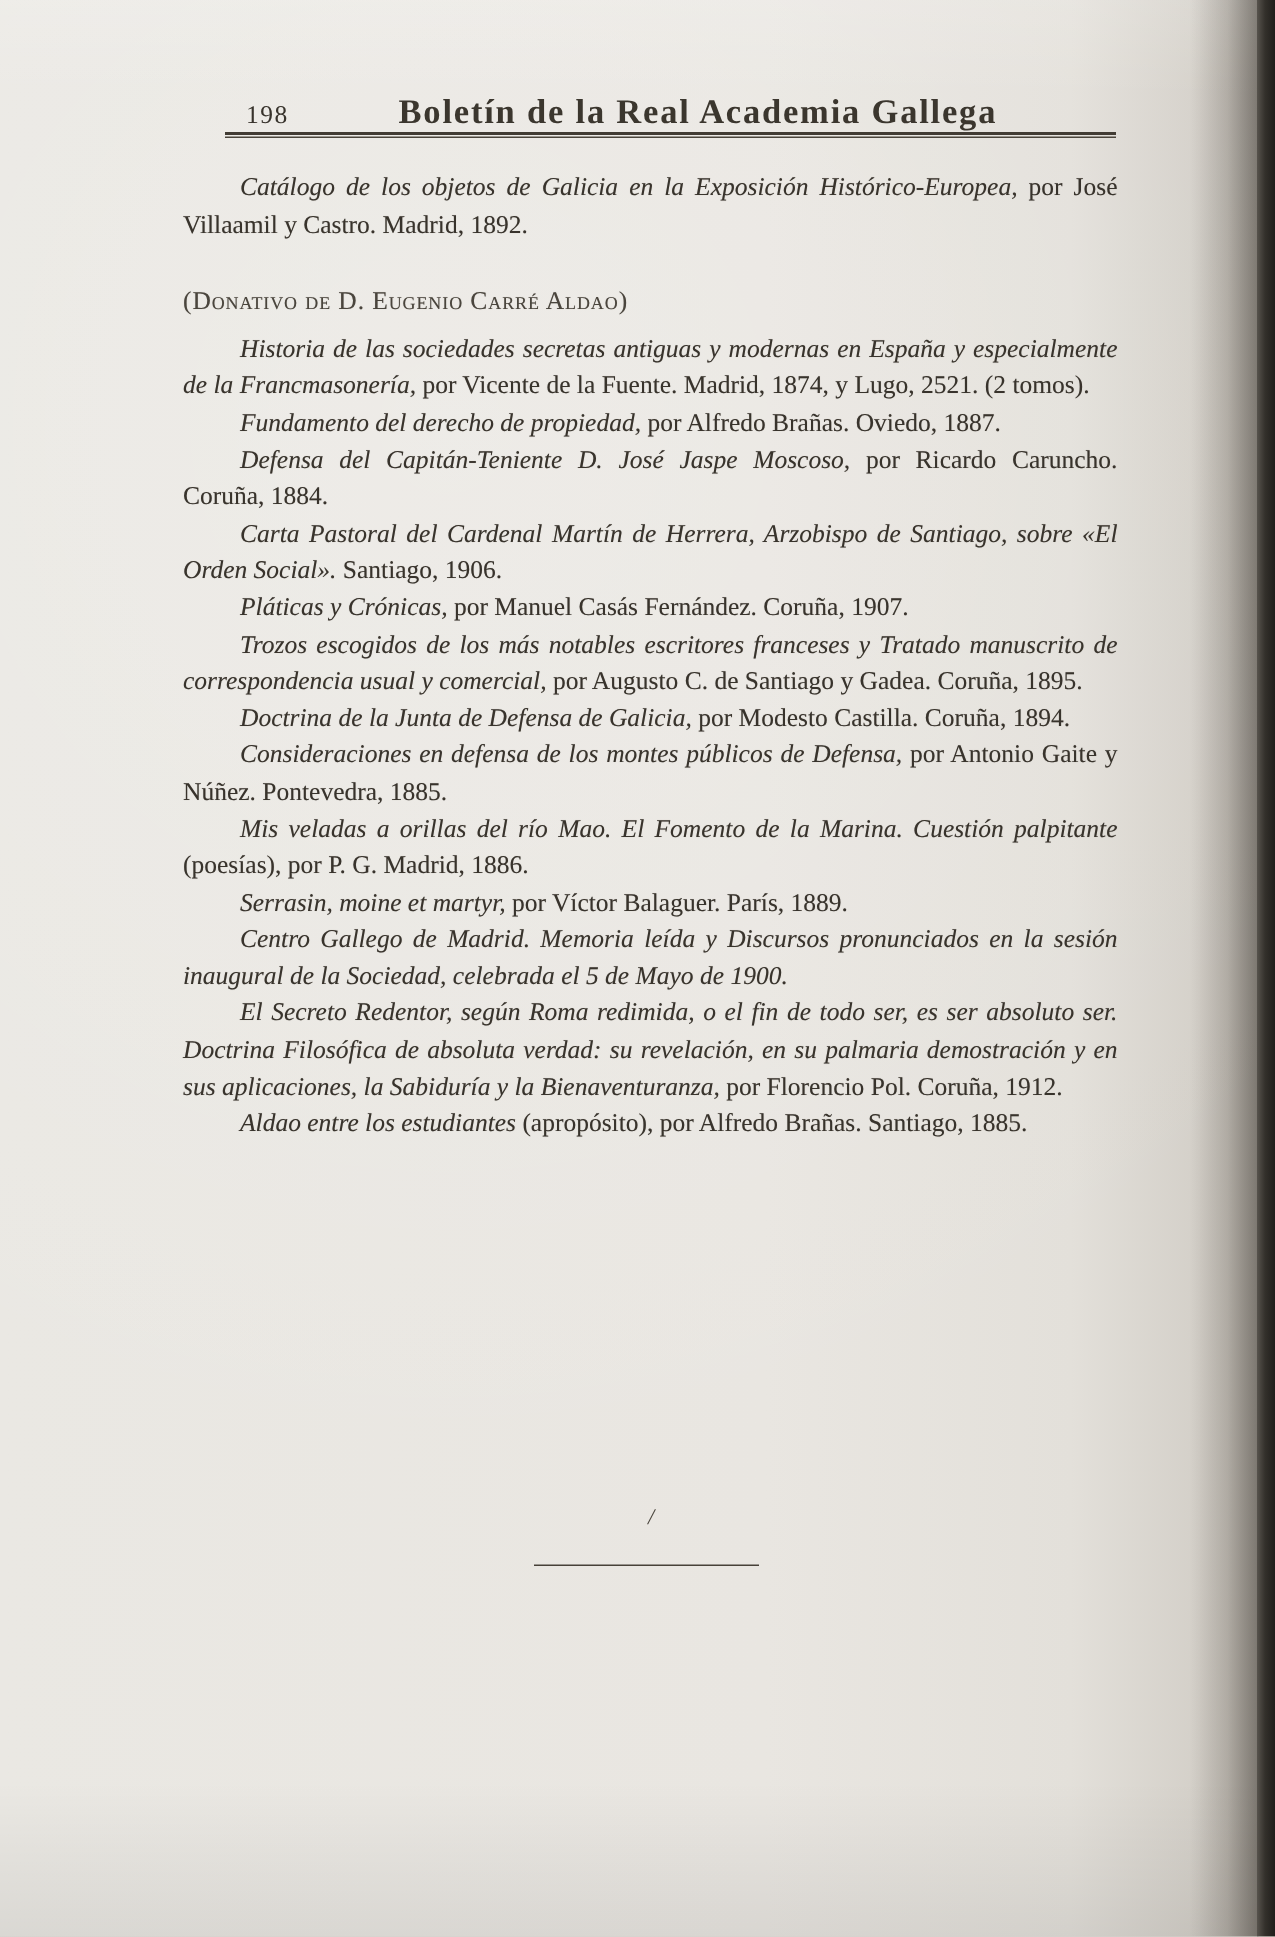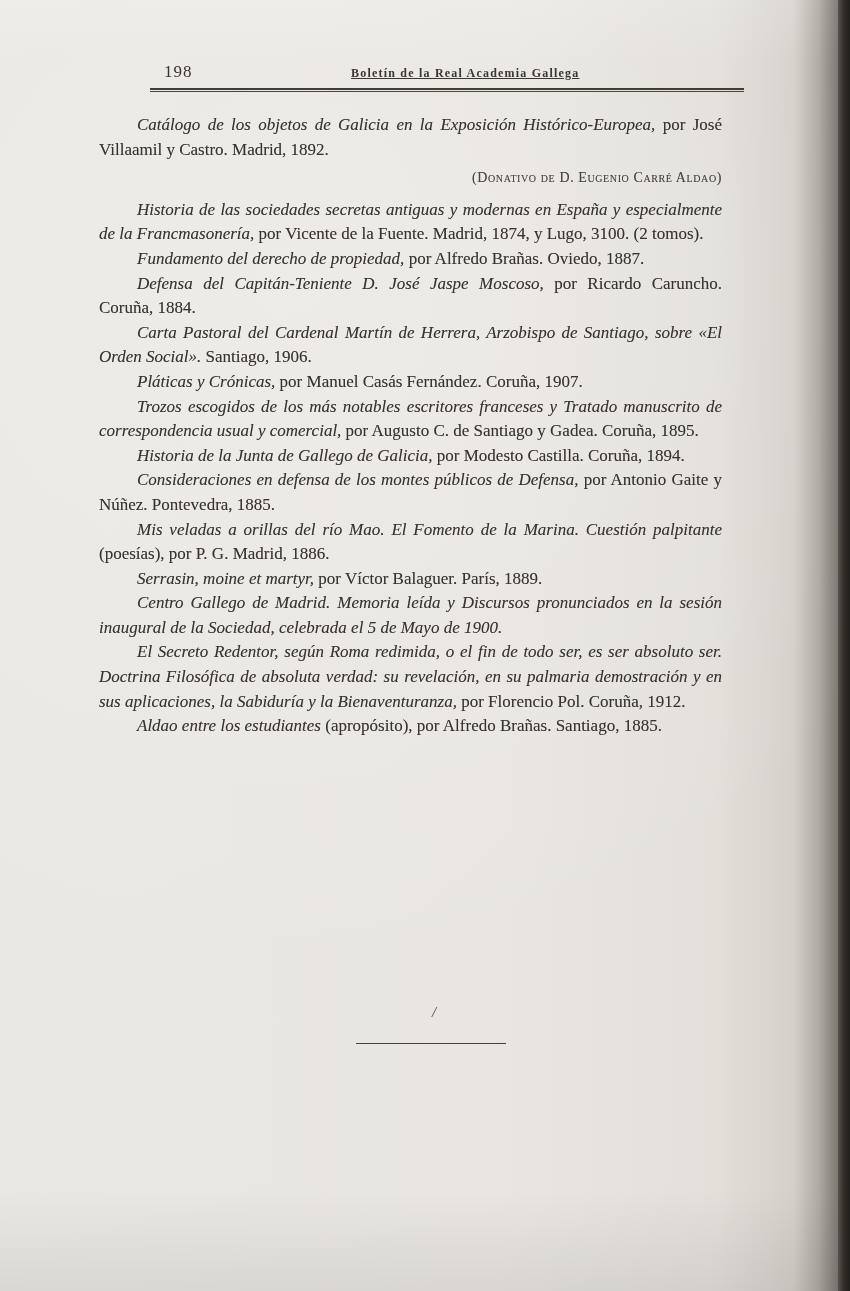--- a/index.html
+++ b/index.html
@@ -30,40 +30,39 @@
     position: absolute; top: 0; right: 0; width: 12px; height: 100%;
     background: linear-gradient(to right, #57534d 0%, #33302b 45%, #201e1b 100%);
   }
   .header {
     position: absolute; top: 62px; left: 118px; width: 620px;
     display: flex; align-items: baseline;
   }
   .page-num { font-size: 17px; letter-spacing: 1px; margin-left: 46px; }
   .running-title {
     flex: 1; text-align: center;
-    font-size: 12px; font-weight: bold; letter-spacing: 1.2px;
+    font-size: 23px; font-weight: bold; letter-spacing: 1.2px;
     color: #3b362e;
-    text-decoration: underline;
   }
   .header-rule {
     position: absolute; top: 88px; left: 150px; width: 594px; height: 4px;
     border-top: 2.5px solid #423c34;
     border-bottom: 1px solid #4a443b;
   }
   .body-text {
-    position: absolute; top: 113px; left: 99px; width: 623px;
+    position: absolute; top: 113px; left: 122px; width: 623px;
     font-size: 17px; line-height: 24.6px; text-align: justify;
     text-shadow: 0 0 0.5px rgba(56,51,44,0.35);
   }
   .entry { margin: 0; text-indent: 38px; }
   .entry .t { font-style: italic; }
   .entry .r { font-style: normal; }
   .donation {
-    margin: 4px 0 7px; text-align: right; text-indent: 0;
-    font-size: 14px; letter-spacing: 0.6px;
+    margin: 27px 0 7px; text-align: left; text-indent: 0;
+    font-size: 17px; letter-spacing: 0.6px;
     font-variant: small-caps; color: #4a453d;
   }
   .stray-mark {
     position: absolute; top: 1004px; left: 432px;
     font-size: 15px; font-style: italic; color: #4a453d;
   }
   .end-rule {
     position: absolute; top: 1043px; left: 356px; width: 150px;
     border-top: 1.6px solid #474138;
   }
@@ -78,35 +77,35 @@
     <span class="running-title">Boletín de la Real Academia Gallega</span>
   </div>
   <div class="header-rule"></div>
 
   <div class="body-text">
 
     <p class="entry"><span class="t">Catálogo de los objetos de Galicia en la Exposición Histórico-Europea, </span><span class="r">por José Villaamil y Castro. Madrid, 1892.</span></p>
 
     <p class="donation">(Donativo de D. Eugenio Carré Aldao)</p>
 
-    <p class="entry"><span class="t">Historia de las sociedades secretas antiguas y modernas en España y especialmente de la Francmasonería, </span><span class="r">por Vicente de la Fuente. Madrid, 1874, y Lugo, 3100. (2 tomos).</span></p>
+    <p class="entry"><span class="t">Historia de las sociedades secretas antiguas y modernas en España y especialmente de la Francmasonería, </span><span class="r">por Vicente de la Fuente. Madrid, 1874, y Lugo, 2521. (2 tomos).</span></p>
 
 
     <p class="entry"><span class="t">Fundamento del derecho de propiedad, </span><span class="r">por Alfredo Brañas. Oviedo, 1887.</span></p>
 
     <p class="entry"><span class="t">Defensa del Capitán-Teniente D. José Jaspe Moscoso, </span><span class="r">por Ricardo Caruncho. Coruña, 1884.</span></p>
 
     <p class="entry"><span class="t">Carta Pastoral del Cardenal Martín de Herrera, Arzobispo de Santiago, sobre «El Orden Social». </span><span class="r">Santiago, 1906.</span></p>
 
 
     <p class="entry"><span class="t">Pláticas y Crónicas, </span><span class="r">por Manuel Casás Fernández. Coruña, 1907.</span></p>
 
     <p class="entry"><span class="t">Trozos escogidos de los más notables escritores franceses y Tratado manuscrito de correspondencia usual y comercial, </span><span class="r">por Augusto C. de Santiago y Gadea. Coruña, 1895.</span></p>
 
-    <p class="entry"><span class="t">Historia de la Junta de Gallego de Galicia, </span><span class="r">por Modesto Castilla. Coruña, 1894.</span></p>
+    <p class="entry"><span class="t">Doctrina de la Junta de Defensa de Galicia, </span><span class="r">por Modesto Castilla. Coruña, 1894.</span></p>
 
     <p class="entry"><span class="t">Consideraciones en defensa de los montes públicos de Defensa, </span><span class="r">por Antonio Gaite y Núñez. Pontevedra, 1885.</span></p>
 
     <p class="entry"><span class="t">Mis veladas a orillas del río Mao. El Fomento de la Marina. Cuestión palpitante </span><span class="r">(poesías), por P. G. Madrid, 1886.</span></p>
 
     <p class="entry"><span class="t">Serrasin, moine et martyr, </span><span class="r">por Víctor Balaguer. París, 1889.</span></p>
 
     <p class="entry"><span class="t">Centro Gallego de Madrid. Memoria leída y Discursos pronunciados en la sesión inaugural de la Sociedad, celebrada el 5 de Mayo de 1900.</span><span class="r"></span></p>
 
     <p class="entry"><span class="t">El Secreto Redentor, según Roma redimida, o el fin de todo ser, es ser absoluto ser. Doctrina Filosófica de absoluta verdad: su revelación, en su palmaria demostración y en sus aplicaciones, la Sabiduría y la Bienaventuranza, </span><span class="r">por Florencio Pol. Coruña, 1912.</span></p>

